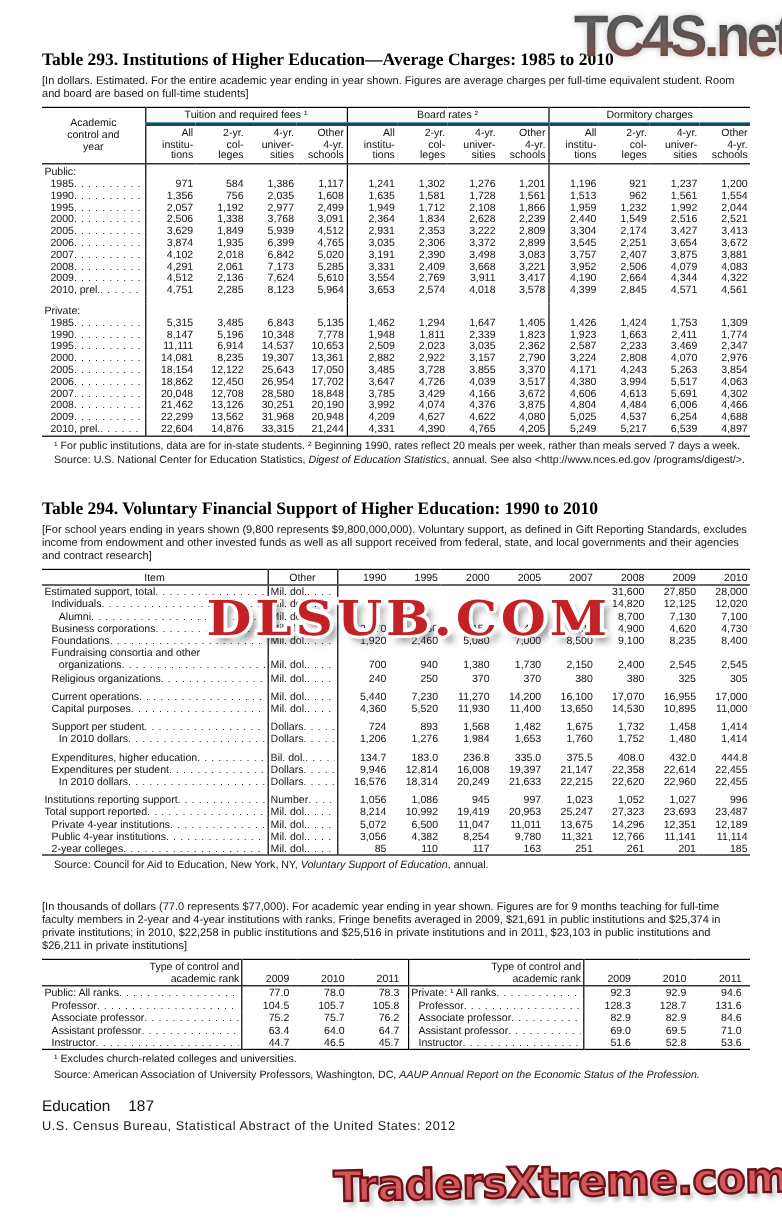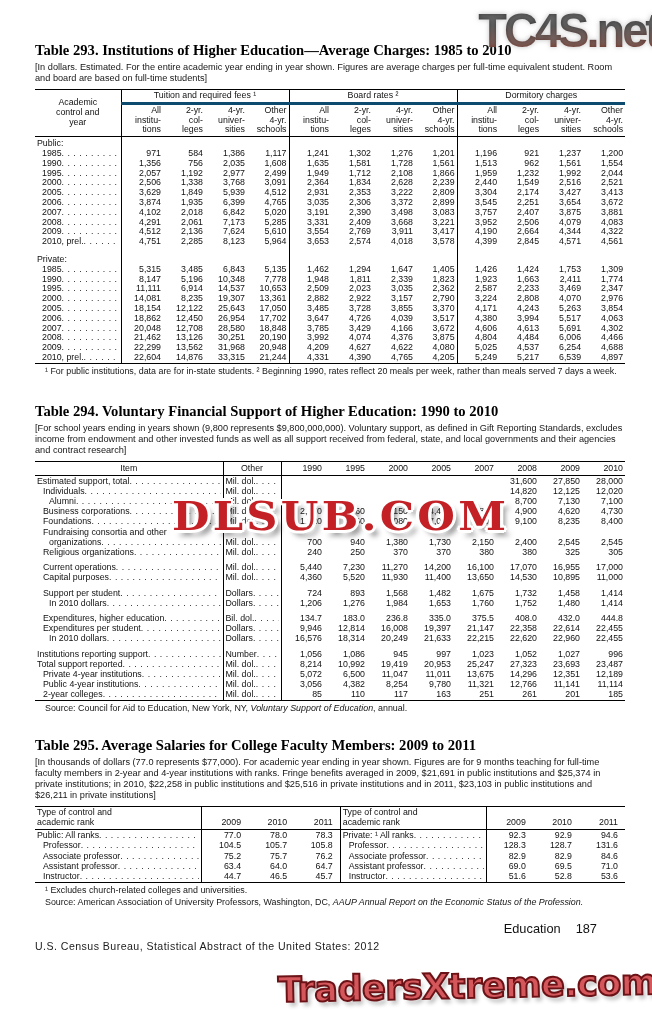--- a/index.html
+++ b/index.html
@@ -32,24 +32,24 @@
   .dots::after{content:" . . . . . . . . . . . . . . . . . . . . . . . . . . . . . . . . . . . . . . . .";}
   .lbl{white-space:nowrap;}
   .yr{padding-left:5px;}
   .sec{padding-top:2px;}
   tr.spacer td{height:6px;}
   tr.gap td{padding-top:5px;}
   .i1 .lbl,.i1{padding-left:6px;text-align:center;}
   .i2 .lbl,.i2{padding-left:12px;}
   .l1{white-space:nowrap;padding-left:6px;}
   #t293{margin-top:2px;} #t294 td,#t294 th{line-height:10.2px;} #t295 td{line-height:10.4px;}
-  #t295 .labelhead{vertical-align:middle;text-align:left;}
+  #t295 .labelhead{vertical-align:middle;text-align:right;}
   #t295 td.num,#t295 th.num{padding-right:7px;}
 
-  .pagenum{text-align:right;font-size:12.8px;padding-right:28px;margin-top:13px;color:#111;}
+  .pagenum{font-size:12.8px;padding-right:28px;margin-top:13px;color:#111;}
   .pagenum .pn{margin-left:15px;}
   .imprint{font-size:10.6px;letter-spacing:.45px;margin:4px 0 0 0;color:#1c1c1c;}
 
   .wm{position:absolute;font-weight:bold;pointer-events:none;}
   .wm-top{top:1px;right:-6px;font-family:"Liberation Sans",sans-serif;font-size:47px;
           letter-spacing:-3px;transform:scaleY(1.04);transform-origin:top right;
           color:#3b3533;text-shadow:0 0 5px rgba(140,140,140,.55);}
   @supports ((-webkit-background-clip:text) or (background-clip:text)){
     .wm-top{background:linear-gradient(180deg,#474747 0%,#333 42%,#6f3226 80%,#8d4c3c 100%);
             -webkit-background-clip:text;background-clip:text;color:transparent;}
@@ -580,20 +580,21 @@
             <td class="num">4,765</td>
             <td class="num">4,205</td>
             <td class="num vl">5,249</td>
             <td class="num">5,217</td>
             <td class="num">6,539</td>
             <td class="num">4,897</td>
           </tr>
         </tbody>
       </table>
     <p class="fnote">¹ For public institutions, data are for in-state students. ² Beginning 1990, rates reflect 20 meals per week, rather than meals served 7 days a week.</p>
+    <p class="fnote"><span>Source: U.S. National Center for Education Statistics, </span><span class="it">Digest of Education Statistics</span><span>, annual. See also &lt;http://www.nces.ed.gov /programs/digest/&gt;.</span></p>
   </section>
 
   <section class="sect" style="margin-bottom:24px;">
     <h2 class="ttl">Table 294. Voluntary Financial Support of Higher Education: 1990 to 2010</h2>
     <p class="note">[For school years ending in years shown (9,800 represents $9,800,000,000). Voluntary support, as defined in Gift Reporting Standards, excludes income from endowment and other invested funds as well as all support received from federal, state, and local governments and their agencies and contract research]</p>
     <table id="t294" class="tbl">
         <colgroup>
           <col style="width: 188px;">
           <col style="width: 58px;">
           <col style="width: 43px;">
@@ -1038,21 +1039,20 @@
             <td class="num">261</td>
             <td class="num">201</td>
             <td class="num">185</td>
           </tr>
         </tbody>
       </table>
     <p class="fnote"><span>Source: Council for Aid to Education, New York, NY, </span><span class="it">Voluntary Support of Education</span><span>, annual.</span></p>
   </section>
 
   <section class="sect">
-    <h2 class="ttl">Table 295. Average Salaries for College Faculty Members: 2009 to 2011</h2>
     <p class="note">[In thousands of dollars (77.0 represents $77,000). For academic year ending in year shown. Figures are for 9 months teaching for full-time faculty members in 2-year and 4-year institutions with ranks. Fringe benefits averaged in 2009, $21,691 in public institutions and $25,374 in private institutions; in 2010, $22,258 in public institutions and $25,516 in private institutions and in 2011, $23,103 in public institutions and $26,211 in private institutions]</p>
     <table id="t295" class="tbl">
         <colgroup>
           <col style="width: 163px;">
           <col style="width: 45px;">
           <col style="width: 45px;">
           <col style="width: 45px;">
           <col style="width: 143px;">
           <col style="width: 45px;">
           <col style="width: 45px;">

